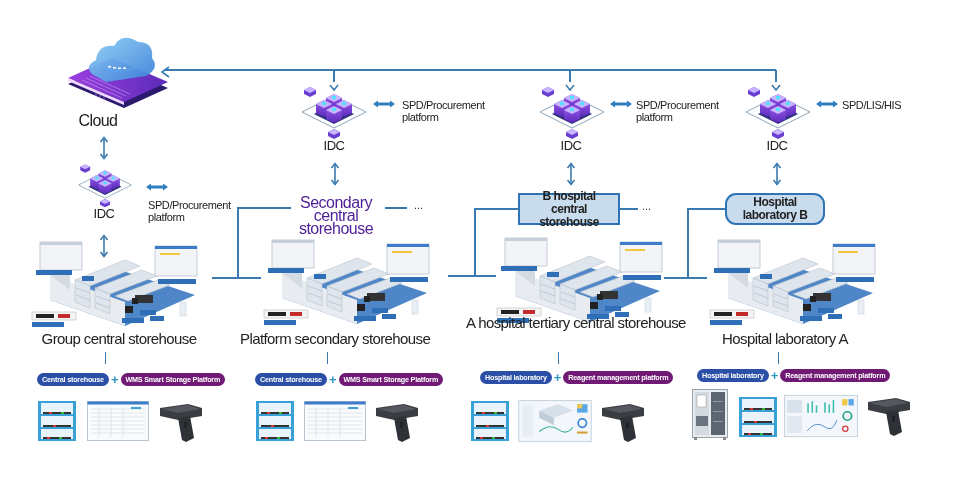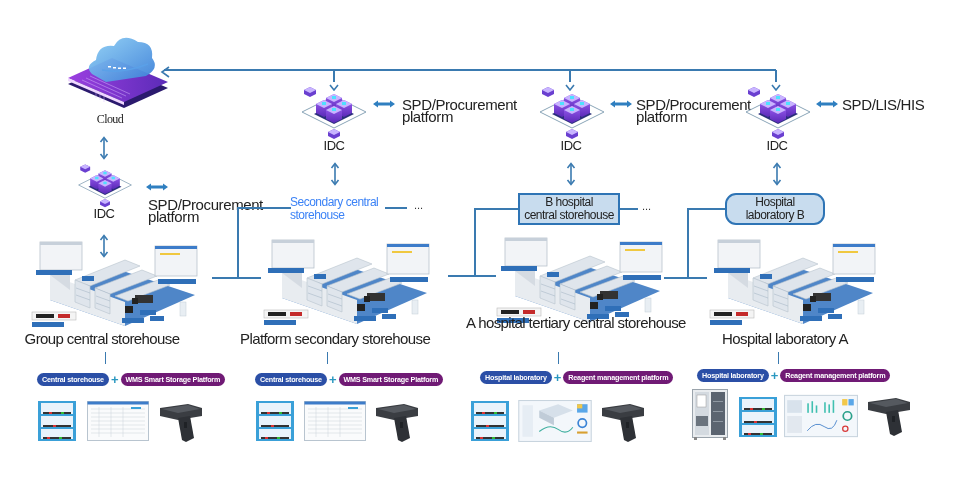--- a/index.html
+++ b/index.html
@@ -2,23 +2,23 @@
 <html><head>
 <meta charset="utf-8">
 <style>
   * { box-sizing: border-box; margin: 0; padding: 0; }
   html, body { width: 960px; height: 480px; background: #ffffff; overflow: hidden; }
   body { position: relative; font-family: "Liberation Sans", sans-serif; color: #222; }
   .abs { position: absolute; }
   .line { position: absolute; background: #3a7ab0; }
   .title-lg { font-size: 15px; letter-spacing: -0.6px; color: #222; white-space: nowrap; text-align: center; }
   .idc-label { font-size: 13px; letter-spacing: -0.5px; color: #222; text-align: center; width: 60px; }
-  .side-label { font-size: 15px; letter-spacing: -0.4px; color: #222; line-height: 12px; }
-  .node-box { position: absolute; background: #c8dcee; border: 2px solid #2e74b5; font-size: 12px; letter-spacing: -0.5px; line-height: 13px; text-align: center; color: #222; display: flex; align-items: center; justify-content: center; }
-  .node-plain { position: absolute; font-size: 12px; letter-spacing: -0.5px; line-height: 13px; text-align: left; color: #3b82f6; }
+  .side-label { font-size: 11px; letter-spacing: -0.4px; color: #222; line-height: 12px; }
+  .node-box { position: absolute; background: #c8dcee; border: 2px solid #2e74b5; font-size: 12px; letter-spacing: -0.5px; line-height: 13px; text-align: center; color: #222; display: flex; align-items: center; justify-content: center; font-weight: bold; }
+  .node-plain { position: absolute; font-size: 16px; letter-spacing: -0.5px; line-height: 13px; text-align: center; color: #4c1d95; }
   .dots { font-size: 11px; color: #333; position: absolute; }
   .pill-row { position: absolute; display: flex; align-items: center; gap: 2px; height: 14px; }
   .pill { height: 13px; border-radius: 7px; color: #fff; font-size: 7.2px; font-weight: bold; padding: 0 5px; display: flex; align-items: center; white-space: nowrap; letter-spacing: -0.2px; }
   .pill.dark { background: #2b4fa6; }
   .pill.teal { background: #701a75; }
   .plus { color: #2a98c0; font-size: 13px; font-weight: bold; line-height: 13px; }
   .vdarrow { position: absolute; width: 10px; }
   .warehouse { position: absolute; width: 172px; height: 88px; }
   .shelf { position: absolute; width: 40px; height: 42px; }
   .scanner { position: absolute; width: 46px; height: 46px; }
@@ -234,21 +234,21 @@
     <path d="M30 44 Q22 36 34 30 Q36 14 52 16 Q60 2 76 12 Q92 12 90 28 Q98 38 84 46 L44 52 Z" fill="url(#cloudGrad)" opacity="0.95"></path>
     <path d="M40 40 Q60 44 86 34" fill="none" stroke="#5aa0e8" stroke-width="1.5"></path>
     <g fill="#ffffff">
         <rect x="46" y="36" width="3" height="1.5"></rect>
         <rect x="51" y="37" width="3" height="1.5"></rect>
         <rect x="56" y="37.5" width="3" height="1.5"></rect>
         <rect x="61" y="37.5" width="3" height="1.5"></rect>
       </g>
   </svg>
 </div>
-<div class="abs title-lg" style="left:80px;top:112px;width:60px;font-size:12px;font-family:Liberation Serif, serif;">Cloud</div>
+<div class="abs title-lg" style="left:68px;top:112px;width:60px;font-size:16px;">Cloud</div>
 
 <div class="line" style="left:164px;top:69px;width:612px;height:2px;"></div>
 <div class="abs" style="left:160px;top:64px;">
   <svg width="10" height="12" viewBox="0 0 10 12">
       <path d="M9 1 L2 6 L9 11" fill="none" stroke="#3a7ab0" stroke-width="1.6"></path>
     </svg>
 </div>
 
 <div class="line" style="left:333px;top:70px;width:2px;height:12px;"></div>
 <div class="line" style="left:569px;top:70px;width:2px;height:12px;"></div>
@@ -276,21 +276,21 @@
 <div class="abs side-label" style="left:148px;top:199px;">
   <div>SPD/Procurement</div>
   <div>platform</div>
 </div>
 <svg class="vdarrow" style="left:99px;top:234px;" width="10" height="24">
     <use href="#vdarrow"></use>
   </svg>
 <svg class="warehouse" style="left:30px;top:240px;">
     <use href="#warehouse"></use>
   </svg>
-<div class="abs title-lg" style="left:12px;top:330px;width:180px;">Group central storehouse</div>
+<div class="abs title-lg" style="left:29px;top:330px;width:180px;">Group central storehouse</div>
 <div class="line" style="left:105px;top:352px;width:1px;height:12px;"></div>
 <div class="pill-row" style="left:37px;top:372px;">
   <span class="pill dark">Central storehouse</span>
   <span class="plus">+</span>
   <span class="pill teal">WMS Smart Storage Platform</span>
 </div>
 <svg class="shelf" style="left:37px;top:400px;">
     <use href="#shelf"></use>
   </svg>
 <svg class="abs" style="left:87px;top:401px;" width="62" height="40">

